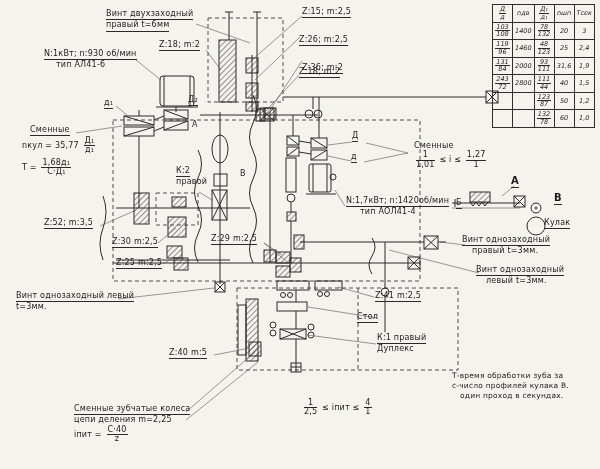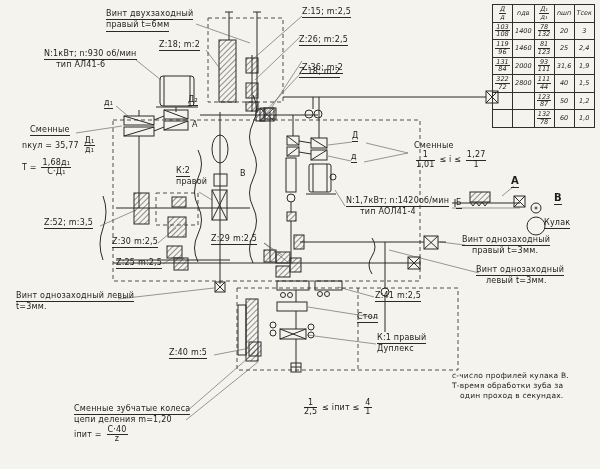--- a/index.html
+++ b/index.html
@@ -276,33 +276,33 @@
         <tr>
           <td><span class="tf"><span class="n">103</span><span class="d">108</span></span></td>
           <td><span>1400</span></td>
           <td><span class="tf"><span class="n">78</span><span class="d">132</span></span></td>
           <td><span>20</span></td>
           <td><span>3</span></td>
         </tr>
         <tr>
           <td><span class="tf"><span class="n">119</span><span class="d">96</span></span></td>
           <td><span>1460</span></td>
-          <td><span class="tf"><span class="n">81</span><span class="d">123</span></span></td>
+          <td><span class="tf"><span class="n">48</span><span class="d">123</span></span></td>
           <td><span>25</span></td>
           <td><span>2,4</span></td>
         </tr>
         <tr>
           <td><span class="tf"><span class="n">131</span><span class="d">84</span></span></td>
           <td><span>2000</span></td>
           <td><span class="tf"><span class="n">93</span><span class="d">111</span></span></td>
           <td><span>31,6</span></td>
           <td><span>1,9</span></td>
         </tr>
         <tr>
-          <td><span class="tf"><span class="n">322</span><span class="d">72</span></span></td>
+          <td><span class="tf"><span class="n">243</span><span class="d">72</span></span></td>
           <td><span>2800</span></td>
           <td><span class="tf"><span class="n">111</span><span class="d">44</span></span></td>
           <td><span>40</span></td>
           <td><span>1,5</span></td>
         </tr>
         <tr>
           <td><span></span></td>
           <td><span></span></td>
           <td><span class="tf"><span class="n">123</span><span class="d">87</span></span></td>
           <td><span>50</span></td>
@@ -368,21 +368,21 @@
 
 <div class="lbl" style="left:16px;top:291px">
   <div><span class="ul">Винт однозаходный левый</span></div>
   <div>t=3мм.</div>
 </div>
 <div class="lbl" style="left:169px;top:348px">
   <span class="ul">Z:40 m:5</span></div>
 
 <div class="lbl" style="left:74px;top:404px">
   <div><span class="ul">Сменные зубчатые колеса</span></div>
-  <div>цепи деления m=1,20</div>
+  <div>цепи деления m=2,25</div>
   <div><span>iпит =</span>
     <span class="fr">
       <span class="n">С·40</span>
       <span class="d">z</span></span>
   </div>
 </div>
 <div class="lbl" style="left:302px;top:399px">
   <span class="fr">
     <span class="n">1</span>
     <span class="d">2,5</span></span>
@@ -434,22 +434,22 @@
 <div class="lbl" style="left:375px;top:291px">
   <span class="ul">Z:41 m:2,5</span></div>
 <div class="lbl" style="left:357px;top:312px">
   <span class="ul">Стол</span></div>
 <div class="lbl" style="left:377px;top:333px">
   <div><span class="ul">К:1 правый</span></div>
   <div>Дуплекс</div>
 </div>
 
 <div class="lbl sm" style="left:452px;top:371px">
+  <div>Т-время обработки зуба за</div>
   <div>с-число профилей кулака В.</div>
-  <div>Т-время обработки зуба за</div>
   <div style="padding-left:8px">один проход в секундах.</div>
 </div>
 
 <div class="lbl" style="left:104px;top:98px">
   <span class="ul">д₁</span></div>
 <div class="lbl" style="left:188px;top:95px">
   <span class="ul">Д₂</span></div>
 <div class="lbl" style="left:192px;top:120px">
   <span>А</span></div>
 <div class="lbl" style="left:240px;top:169px">

